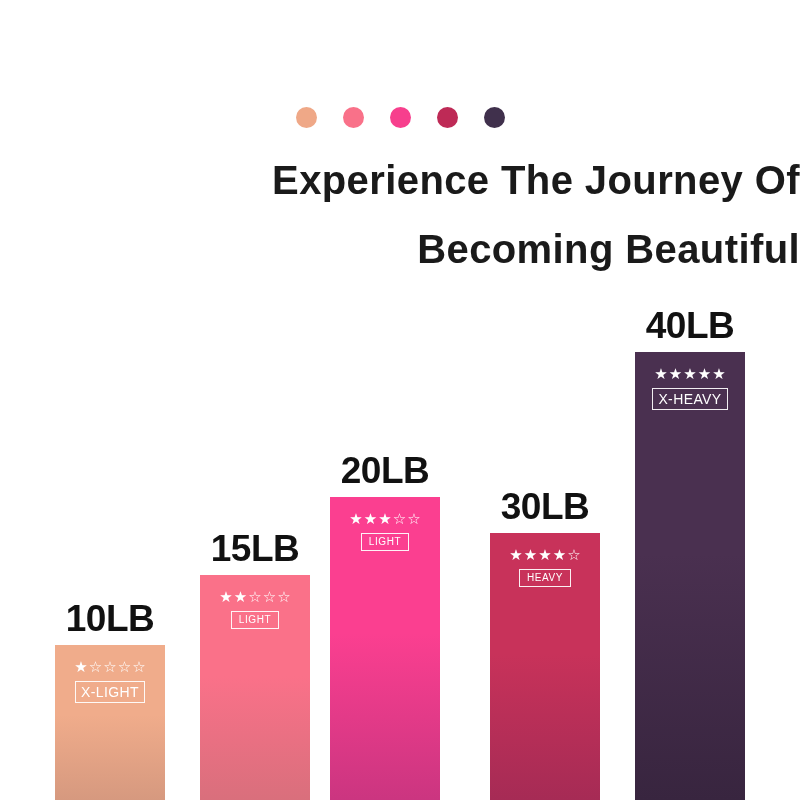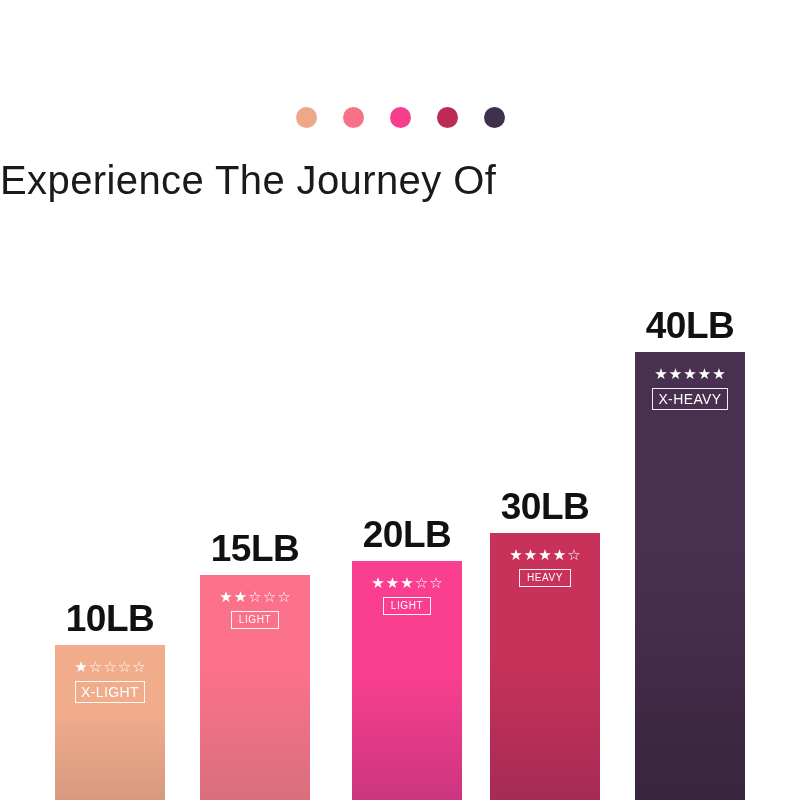--- a/index.html
+++ b/index.html
@@ -40,23 +40,23 @@
     border-radius: 50%;
     display: block;
   }
 
   
   #heading {
     position: absolute;
     top: 146px;
     left: 0;
     width: 800px;
-    text-align: left;
+    text-align: right;
     color: #1a1a1a;
-    font-weight: 400;
+    font-weight: 700;
     font-size: 40px;
     line-height: 1.72;
     letter-spacing: 0.4px;
   }
   #heading .hline {
     display: block;
     white-space: nowrap;
   }
 
   
@@ -135,20 +135,21 @@
   <div id="dot-row">
       <span class="dot" style="background: rgb(239, 168, 135);"></span>
       <span class="dot" style="background: rgb(249, 113, 137);"></span>
       <span class="dot" style="background: rgb(247, 63, 141);"></span>
       <span class="dot" style="background: rgb(190, 42, 86);"></span>
       <span class="dot" style="background: rgb(64, 48, 76);"></span>
     </div>
 
   <div id="heading">
     <span class="hline">Experience The Journey Of</span>
+    <span class="hline">Becoming Beautiful</span>
   </div>
 
   <div id="chart">
       <div class="bar-group" style="left: 55px; height: 155px; width: 110px; border-radius: 10px;">
         <div class="bar-label">10LB</div>
         <div class="bar">
           <div class="bar-inner" style="background: linear-gradient(rgb(240, 172, 139) 0%, rgb(240, 172, 139) 45%, rgb(214, 153, 127) 100%);"></div>
           <div class="bar-content">
             <div class="stars">
               <span>★</span>
@@ -170,21 +171,21 @@
               <span>★</span>
               <span>★</span>
               <span>☆</span>
               <span>☆</span>
               <span>☆</span>
             </div>
             <div class="badge">LIGHT</div>
           </div>
         </div>
       </div>
-      <div class="bar-group" style="left: 352px; height: 239px; width: 110px;">
+      <div class="bar-group" style="left: 330px; height: 303px; width: 110px;">
         <div class="bar-label">20LB</div>
         <div class="bar">
           <div class="bar-inner" style="background: linear-gradient(rgb(251, 63, 144) 0%, rgb(251, 63, 144) 45%, rgb(203, 53, 128) 100%);"></div>
           <div class="bar-content">
             <div class="stars">
               <span>★</span>
               <span>★</span>
               <span>★</span>
               <span>☆</span>
               <span>☆</span>

